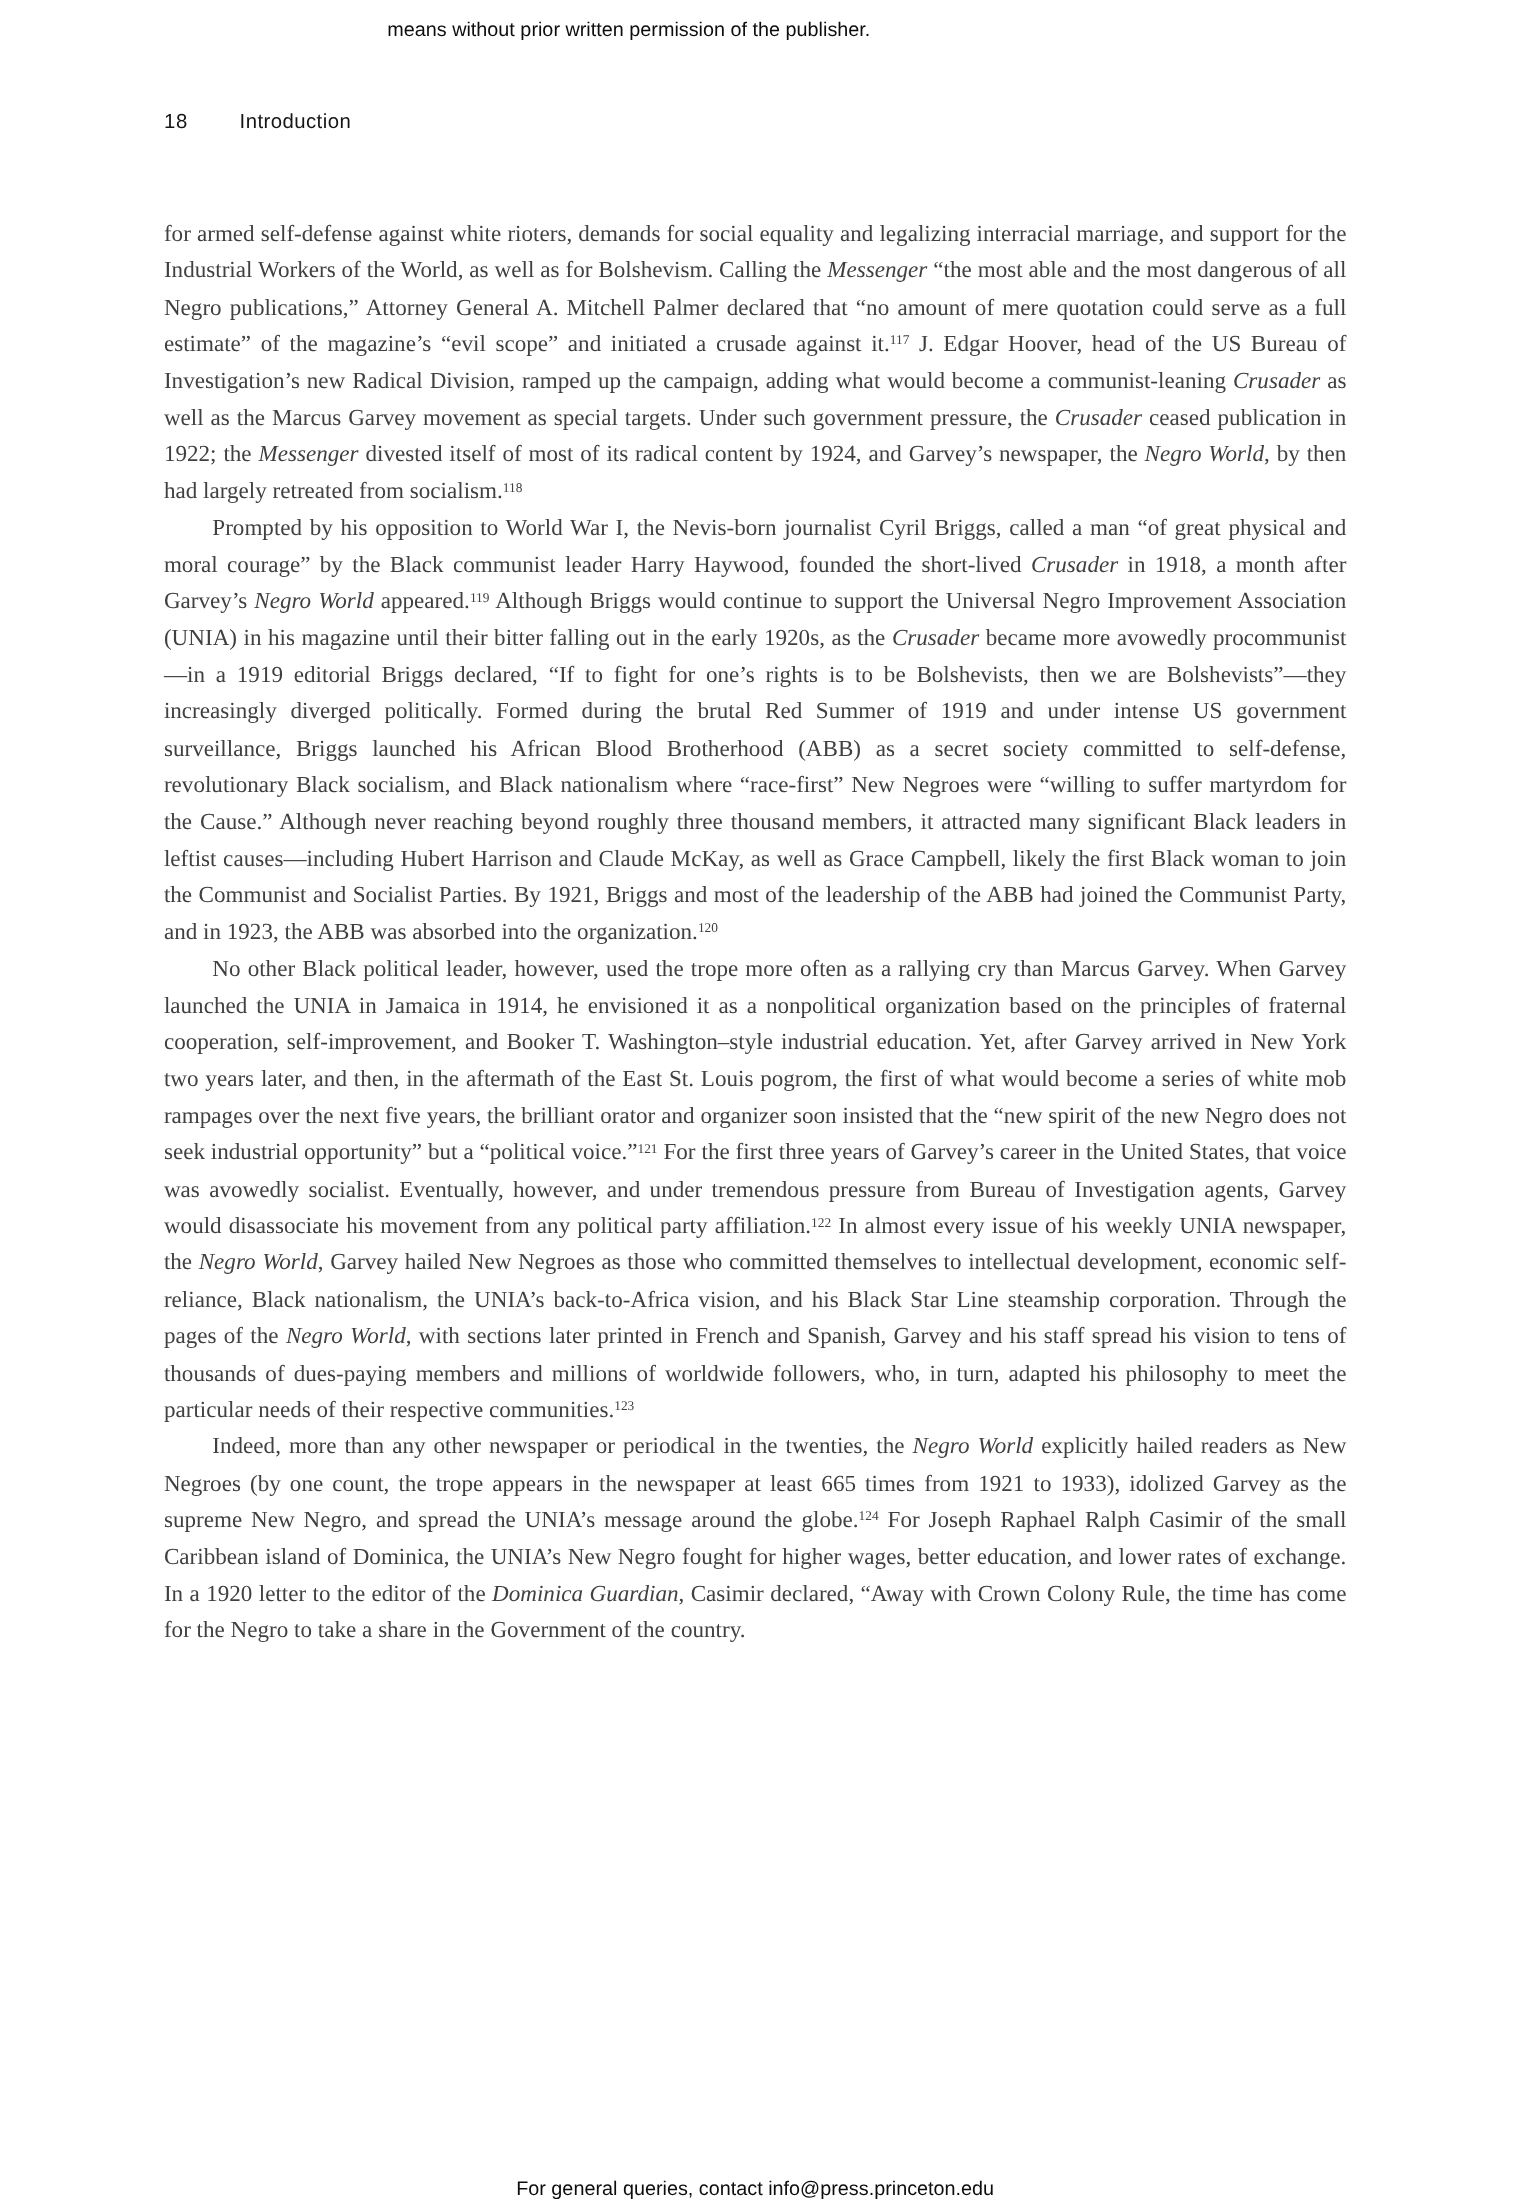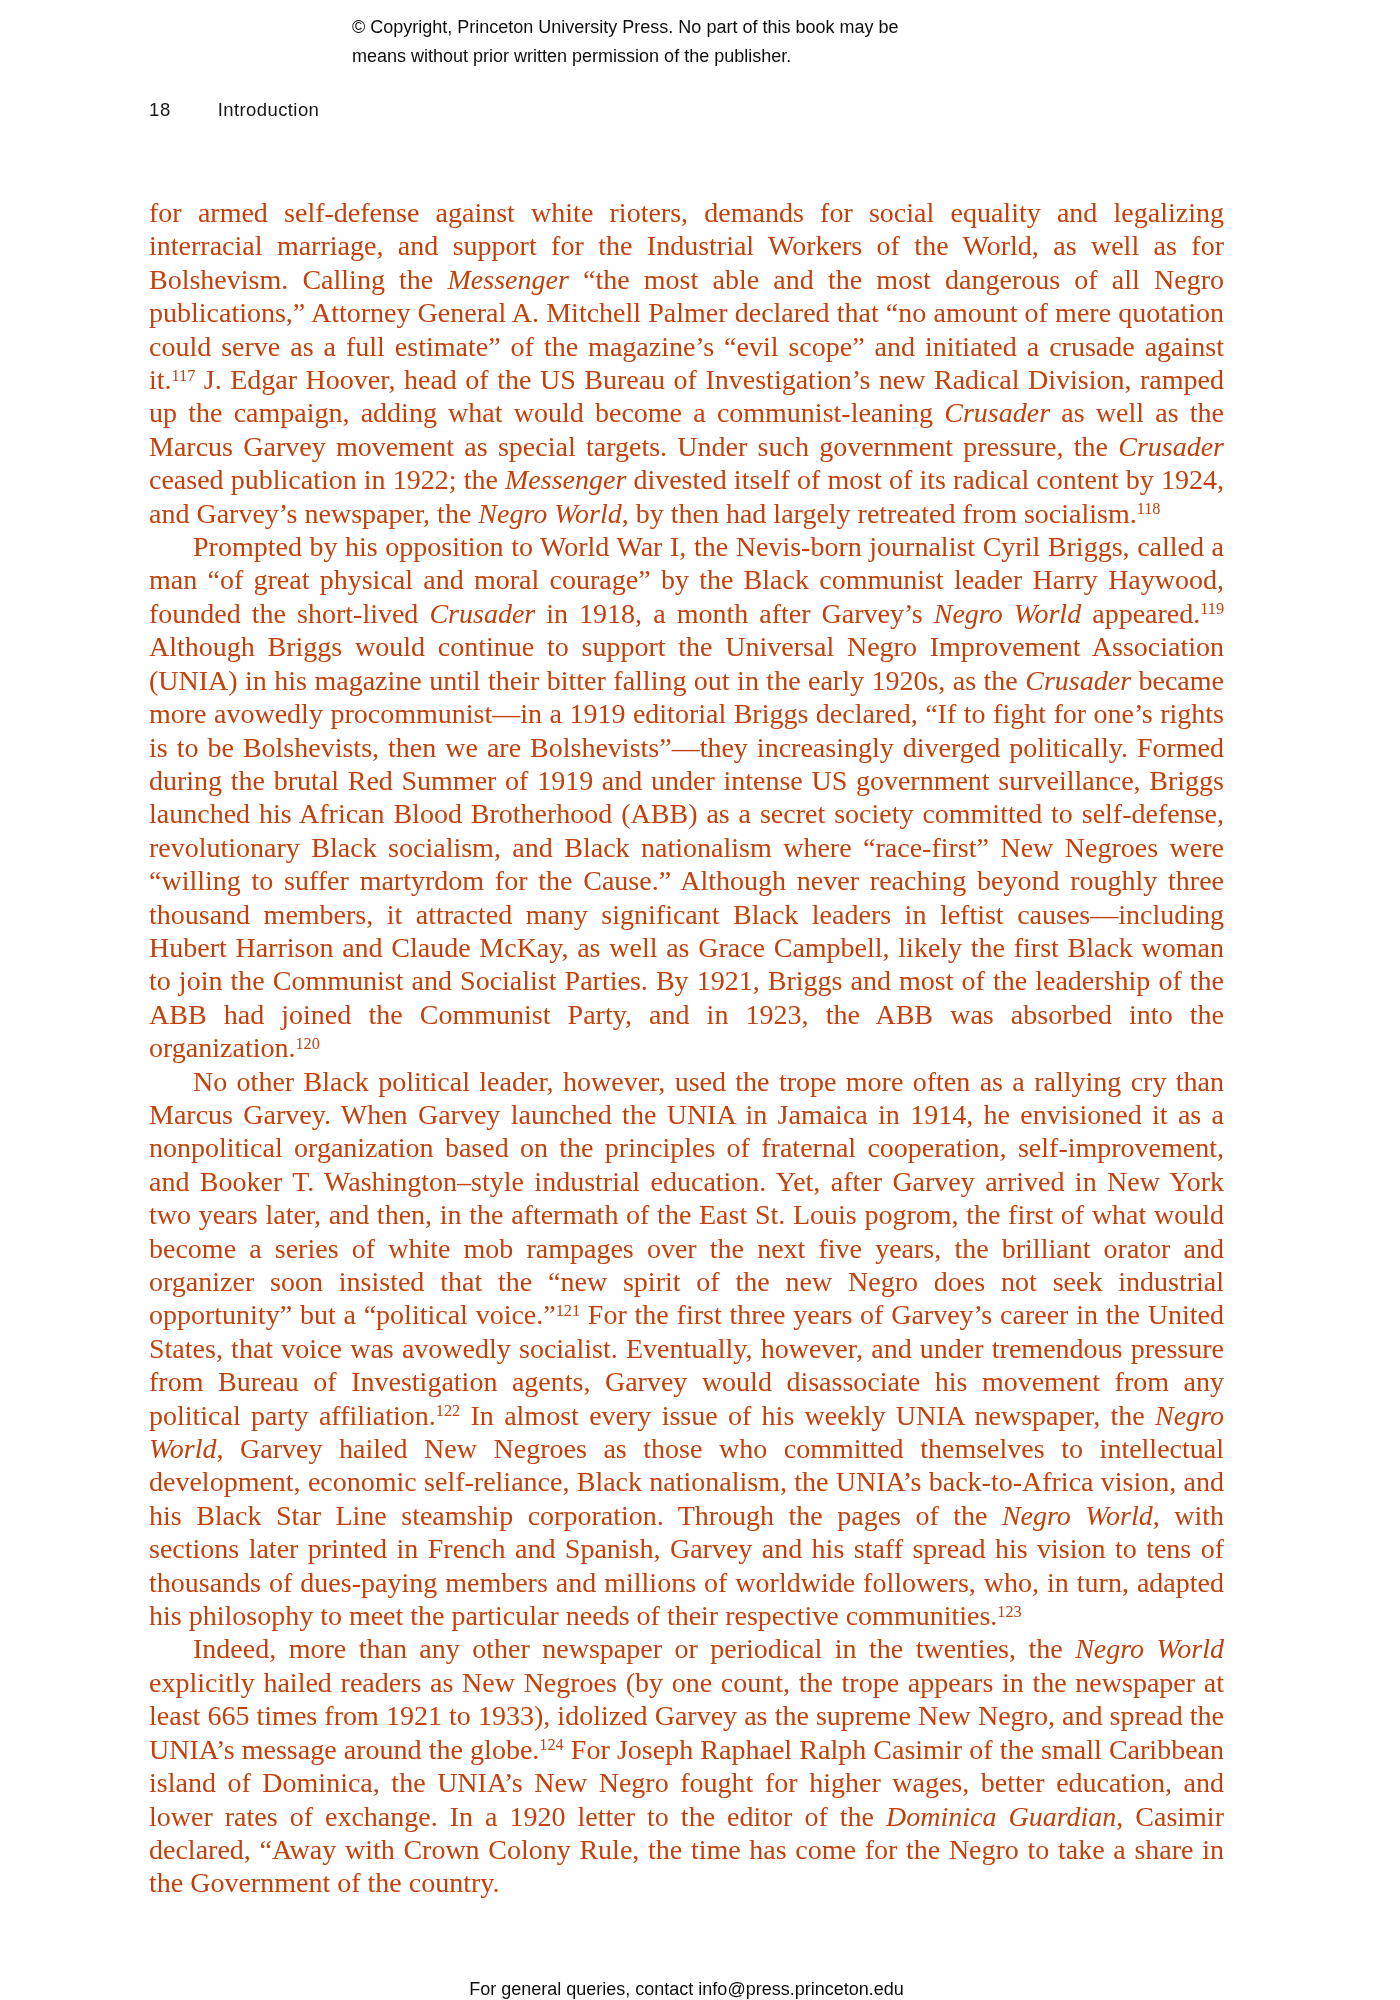--- a/index.html
+++ b/index.html
@@ -41,24 +41,24 @@
   }
   .chapter {
     margin-left: 47px;
     letter-spacing: 0.4px;
   }
   .body-text {
     position: absolute;
     left: 149px;
     top: 196px;
     width: 1075px;
-    font-size: 28px;
+    font-size: 21px;
     line-height: 33.4px;
     text-align: justify;
-    color: #c2410c;
+    color: #404040;
   }
   .para { margin: 0; }
   .para.indent { text-indent: 44px; }
   .it { font-style: italic; }
   .sup {
     font-size: 0.58em;
     line-height: 0;
     position: relative;
     top: -0.52em;
   }
@@ -73,21 +73,20 @@
     color: #0d0d0d;
     margin-top: 31px;
   }
 </style>
 </head>
 <body>
 
 <div class="page">
 
   <div class="copyright">
-    <div>© Copyright, Princeton University Press. No part of this book may be</div>
     <div>means without prior written permission of the publisher.</div>
   </div>
 
   <div class="running-head">
     <span class="folio">18</span><span class="chapter">Introduction</span>
   </div>
 
   <div class="body-text">
       <p class="para"><span>for armed self-defense against white rioters, demands for social equality and legalizing interracial marriage, and support for the Industrial Workers of the World, as well as for Bolshevism. Calling the </span><span class="it">Messenger</span><span> “the most able and the most dangerous of all Negro publications,” Attorney General A. Mitchell Palmer declared that “no amount of mere quotation could serve as a full estimate” of the magazine’s “evil scope” and initiated a crusade against it.</span><span class="sup">117</span><span> J. Edgar Hoover, head of the US Bureau of Investigation’s new Radical Division, ramped up the campaign, adding what would become a communist-leaning </span><span class="it">Crusader</span><span> as well as the Marcus Garvey movement as special targets. Under such government pressure, the </span><span class="it">Crusader</span><span> ceased publication in 1922; the </span><span class="it">Messenger</span><span> divested itself of most of its radical content by 1924, and Garvey’s newspaper, the </span><span class="it">Negro World</span><span>, by then had largely retreated from socialism.</span><span class="sup">118</span></p>
       <p class="para indent"><span>Prompted by his opposition to World War I, the Nevis-born journalist Cyril Briggs, called a man “of great physical and moral courage” by the Black communist leader Harry Haywood, founded the short-lived </span><span class="it">Crusader</span><span> in 1918, a month after Garvey’s </span><span class="it">Negro World</span><span> appeared.</span><span class="sup">119</span><span> Although Briggs would continue to support the Universal Negro Improvement Association (UNIA) in his magazine until their bitter falling out in the early 1920s, as the </span><span class="it">Crusader</span><span> became more avowedly procommunist—in a 1919 editorial Briggs declared, “If to fight for one’s rights is to be Bolshevists, then we are Bolshevists”—they increasingly diverged politically. Formed during the brutal Red Summer of 1919 and under intense US government surveillance, Briggs launched his African Blood Brotherhood (ABB) as a secret society committed to self-defense, revolutionary Black socialism, and Black nationalism where “race-first” New Negroes were “willing to suffer martyrdom for the Cause.” Although never reaching beyond roughly three thousand members, it attracted many significant Black leaders in leftist causes—including Hubert Harrison and Claude McKay, as well as Grace Campbell, likely the first Black woman to join the Communist and Socialist Parties. By 1921, Briggs and most of the leadership of the ABB had joined the Communist Party, and in 1923, the ABB was absorbed into the organization.</span><span class="sup">120</span></p>

